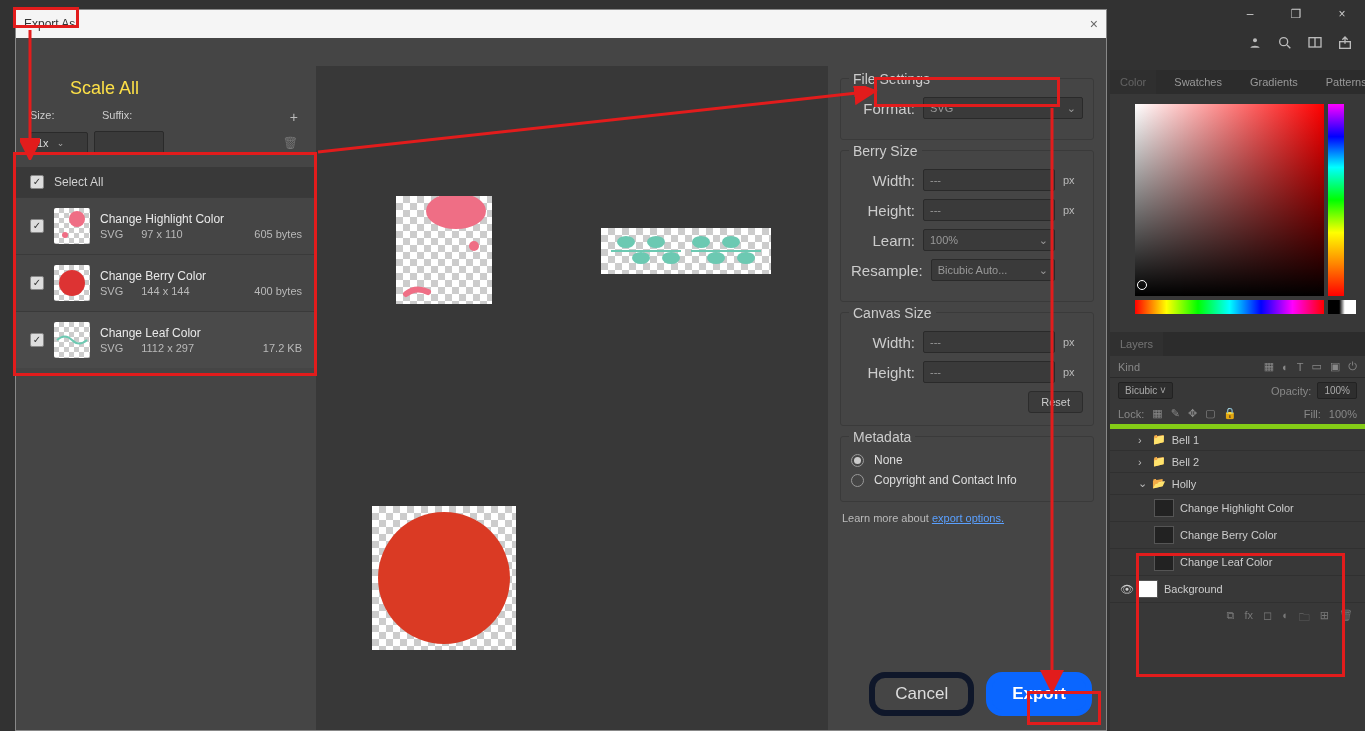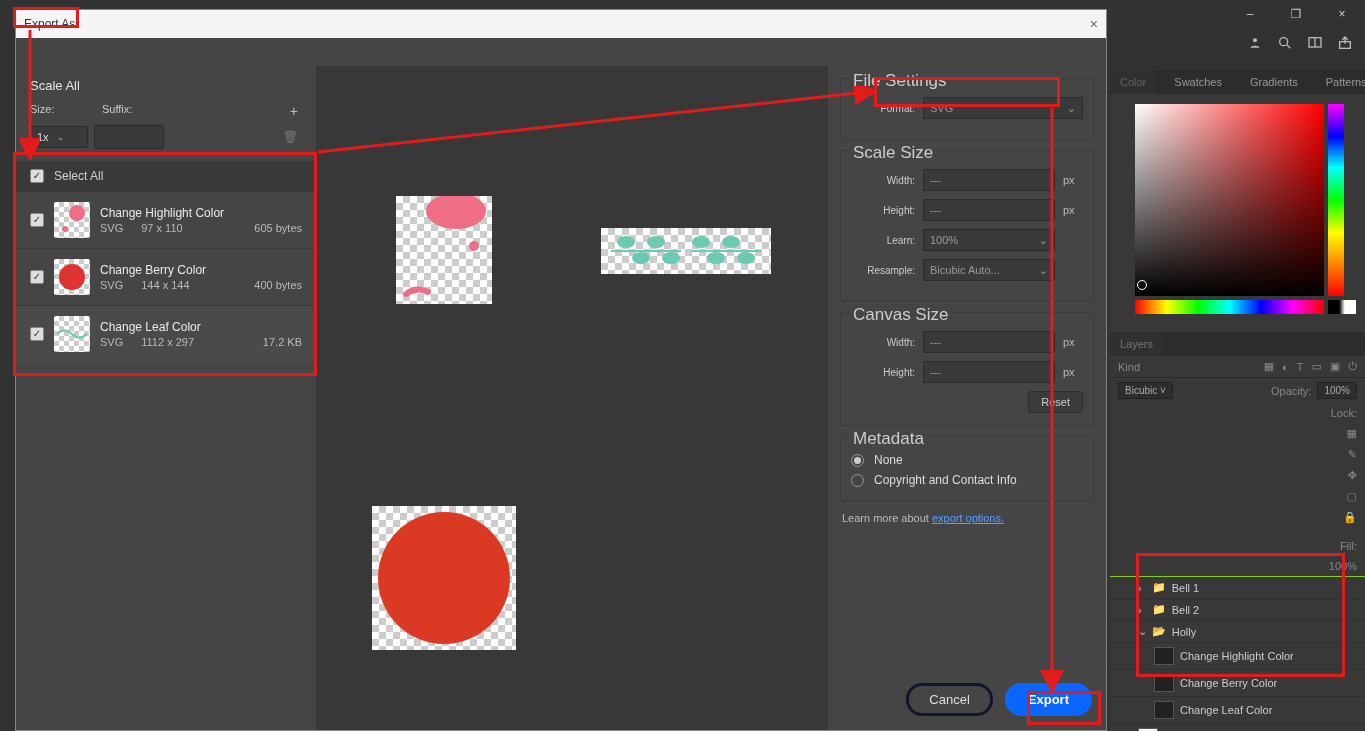--- a/index.html
+++ b/index.html
@@ -25,21 +25,21 @@
   .mini-hue { position:absolute; left:0; top:196px; width:189px; height:14px; background:linear-gradient(to right,#f00,#ff0,#0f0,#0ff,#00f,#f0f,#f00); }
   .color-cursor { position:absolute; width:10px; height:10px; border:1px solid #fff; border-radius:50%; left:2px; top:176px; }
   
   .layers-panel { margin-top:6px; background:#383838; font-size:11px; }
   .layers-header { display:flex; background:#2c2c2c; }
   .layers-header .tab.active { padding:6px 10px; background:#383838; color:#ddd; }
   .layers-toolbar { display:flex; align-items:center; gap:8px; padding:4px 8px; border-bottom:1px solid #2a2a2a; color:#888; }
   .layers-toolbar .sp { flex:1; }
   .layer-controls { display:flex; align-items:center; gap:6px; padding:4px 8px; color:#888; }
   .layer-controls .select { background:#2e2e2e; border:1px solid #222; padding:2px 6px; font-size:10px; color:#aaa; border-radius:2px; }
-  .layer-lockrow { display:flex; align-items:flex-end; gap:8px; padding:4px 8px; color:#888; border-bottom:1px solid #84cc16;flex-direction:column;}
+  .layer-lockrow { display:flex; align-items:flex-end; gap:8px; padding:4px 8px; color:#888; border-bottom:5px solid #84cc16;}
   .layer-list { padding:0; }
   .layer-row { display:flex; align-items:center; gap:6px; padding:4px 10px; border-bottom:1px solid #303030; color:#ccc; font-size:11px;}
   .layer-row.grand { padding-left:44px; }
   .layer-row .thumb { width:20px; height:18px; background:#222; border:1px solid #555; display:inline-flex; align-items:center; justify-content:center; }
   .layer-row .caret { width:8px; color:#bbb; }
   .layer-row .eye { width:12px; }
   .layer-footer { display:flex; gap:10px; padding:6px 12px; justify-content:flex-end; color:#777; }
 
   
   .annot { position:absolute; border:3px solid #e21c1c; pointer-events:none; }
@@ -47,21 +47,21 @@
 
   
   .dialog { position:absolute; left:16px; top:10px; width:1090px; height:720px; background:#fff; box-shadow:0 0 0 1px #888; }
   .dialog-inner { position:absolute; inset:0; background:#454545; }
   .dialog-titlebar { height:28px; background:#f5f5f5; display:flex; align-items:center; justify-content:space-between; padding:0 8px; color:#333; font-size:12px; }
   .dialog-titlebar .close { font-size:14px; color:#666; cursor:pointer; }
   .dialog-body { position:absolute; top:28px; left:0; right:0; bottom:0; display:flex; }
   
   .left-pane { width:300px; background:#454545; padding:12px 0px 0 0px; }
   .scale-section { margin: 0 14px 10px 14px;}
-  .scale-section .section-title { font-size:13px; color:#e5e5e5; margin-bottom:10px; }
+  .scale-section .section-title { font-size:18px; color:#fde047; margin-bottom:10px;margin-left:40px; }
   .scale-row { display:flex; gap:12px; }
   .scale-row .lbl { flex:0 0 60px; color:#ccc; font-size:11px; }
   .scale-row .suf { flex:0 0 60px; color:#ccc; font-size:11px; }
   .scale-controls { display:flex; align-items:center; gap:6px; margin-top:6px;text-align:center; }
   .select-box { background:#3a3a3a; border:1px solid #2a2a2a; color:#ddd; padding:4px 6px; font-size:11px; border-radius:2px; display:flex; align-items:center; gap:8px; }
   .select-box .chev { font-size:9px; color:#aaa; }
   .suffix-input { width:70px; height:24px; background:#3a3a3a; border:1px solid #2a2a2a; border-radius:2px; }
   .plus-btn { margin-left:auto; color:#bbb; font-size:14px; padding:0 4px;}
   .trash-mini { color:#777; font-size:12px; margin-left:auto; padding:0 4px;}
   
@@ -75,37 +75,37 @@
   .asset-thumb { width:36px; height:36px; background:repeating-conic-gradient(#ccc 0% 25%, #fff 0% 50%) 0 0/10px 10px; border-radius:2px; display:flex; align-items:center; justify-content:center; }
   .asset-meta { flex:1; }
   .asset-name { color:#e9e9e9; font-size:12px; }
   .asset-sub { color:#b9b9b9; font-size:11px; display:flex; gap:18px; margin-top:2px;}
   
   .mid-pane { flex:1; background:#383838; position:relative; }
   .preview-thumb { position:absolute; background:repeating-conic-gradient(#ccc 0% 25%, #fff 0% 50%) 0 0/14px 14px; }
   
   .right-pane { width:278px; background:#454545; padding:12px 12px; }
   .group { border:1px solid #3a3a3a; border-radius:3px; padding:10px 10px 12px; margin-bottom:10px; position:relative; }
-  .group-title { position:absolute; top:-8px; left:8px; background:#454545; padding:0 4px; color:#ccc; font-size:17px; }
+  .group-title { position:absolute; top:-8px; left:8px; background:#454545; padding:0 4px; color:#ccc; font-size:14px; }
   .field-row { display:flex; align-items:center; gap:8px; margin:8px 0; }
-  .field-row .flbl { flex:0 0 64px; text-align:right; color:#ccc; font-size:10px; }
+  .field-row .flbl { flex:0 0 64px; text-align:right; color:#ccc; font-size:15px; }
   .field-row .finput { flex:1; height:22px; background:#3a3a3a; border:1px solid #2a2a2a; border-radius:2px; color:#999; font-size:11px; padding:0 6px; display:flex; align-items:center; justify-content:space-between;}
   .field-row .unit { width:20px; color:#bbb; font-size:11px; }
   .reset-row { text-align:right; }
   .reset-btn { background:#3b3b3b; border:1px solid #2c2c2c; color:#ccc; padding:4px 12px; border-radius:3px; font-size:11px;}
   
   .radio-row { display:flex; align-items:center; gap:10px; margin:6px 0 2px 0; color:#ddd; font-size:12px;}
   .radio { width:13px; height:13px; border-radius:50%; border:1px solid #999; display:inline-flex; align-items:center; justify-content:center;}
   .radio.sel::after { content:""; width:7px; height:7px; background:#ccc; border-radius:50%; }
   
   .learn-row { color:#bbb; font-size:11px; margin:6px 2px; }
   .learn-row a { color:#5aa0ff; text-decoration:underline; }
   
   .dialog-footer { position:absolute; right:14px; bottom:14px; display:flex; gap:12px; }
-  .btn { padding:6px 20px; border-radius:16px; font-size:13px; border:3px solid #0f172a; background:#454545; color:#ddd; }
+  .btn { padding:6px 20px; border-radius:16px; font-size:17px; border:6px solid #0f172a; background:#454545; color:#ddd; }
   .btn.primary { background:#0a66ff; border-color:#0a66ff; color:#fff; font-weight:600; }
   
   svg { display:block; }
 </style>
 </head>
 <body>
 
 <div class="app-bg"></div>
 
 <div class="app-titlebar">
@@ -364,21 +364,21 @@
         <div class="field-row">
           <span class="flbl">Format:</span>
           <div class="finput">
                 <span>SVG</span>
                 <span>⌄</span>
               </div>
         </div>
       </div>
 
       <div class="group">
-        <div class="group-title">Scale Size</div>
+        <div class="group-title">Berry Size</div>
         <div class="field-row">
               <span class="flbl">Width:</span>
               <div class="finput">
                 <span>---</span>
               </div>
               <span class="unit">px</span>
             </div>
         <div class="field-row">
               <span class="flbl">Height:</span>
               <div class="finput">

